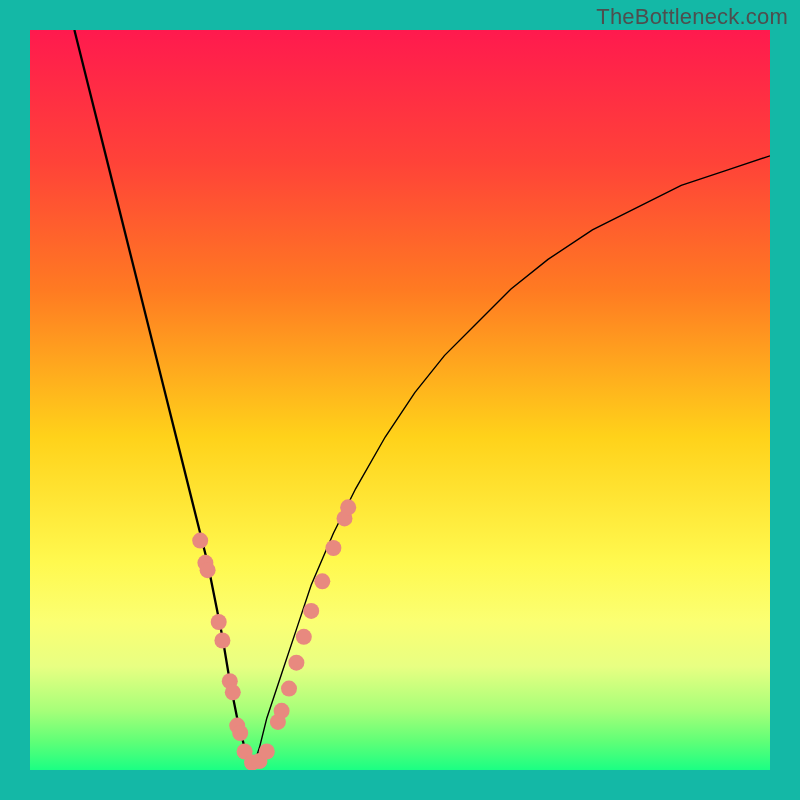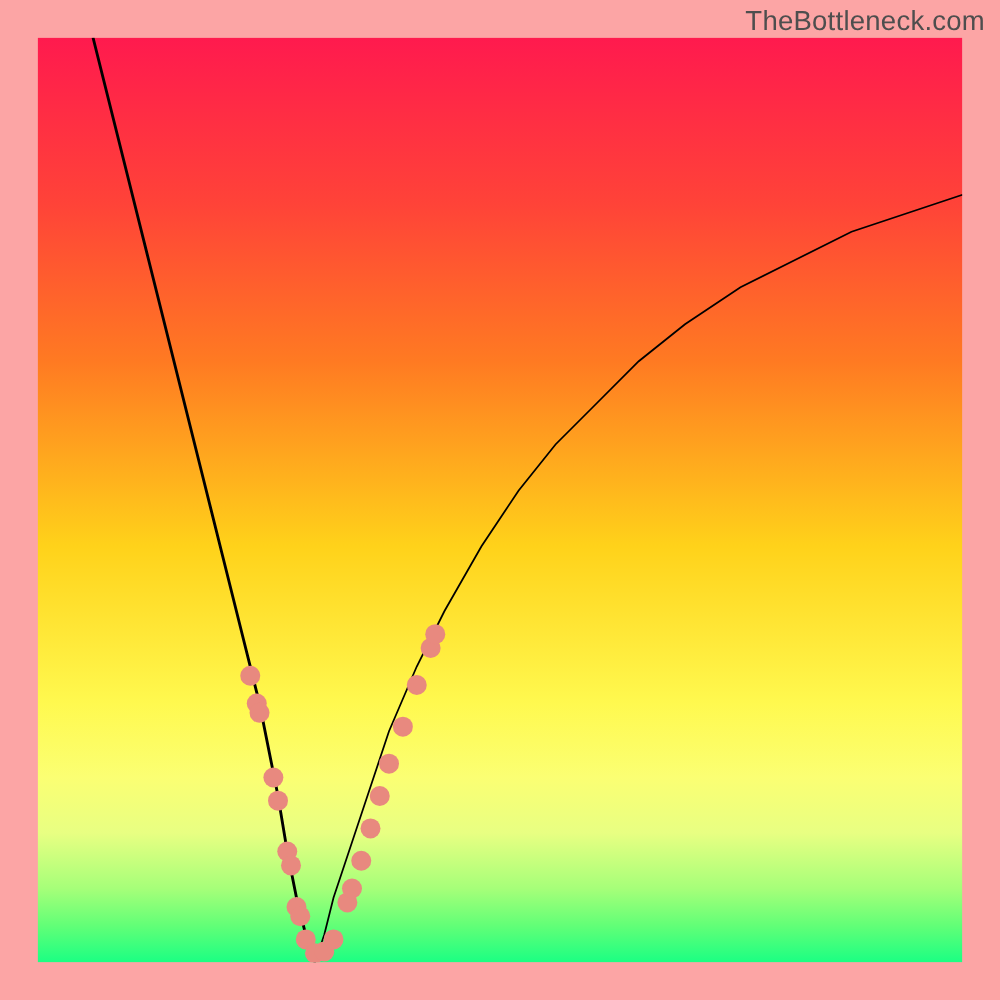--- a/index.html
+++ b/index.html
@@ -7,21 +7,21 @@
     padding: 0;
     width: 800px;
     height: 800px;
     overflow: hidden;
     background: #000;
     font-family: Arial, Helvetica, sans-serif;
   }
   .outer {
     width: 800px;
     height: 800px;
-    background: #fca5a5;
+    background: #14b8a6;
     position: relative;
   }
   .watermark {
     position: absolute;
     top: 4px;
     right: 12px;
     color: #4e4e4e;
     font-size: 22px;
     font-weight: 500;
     letter-spacing: 0.2px;

